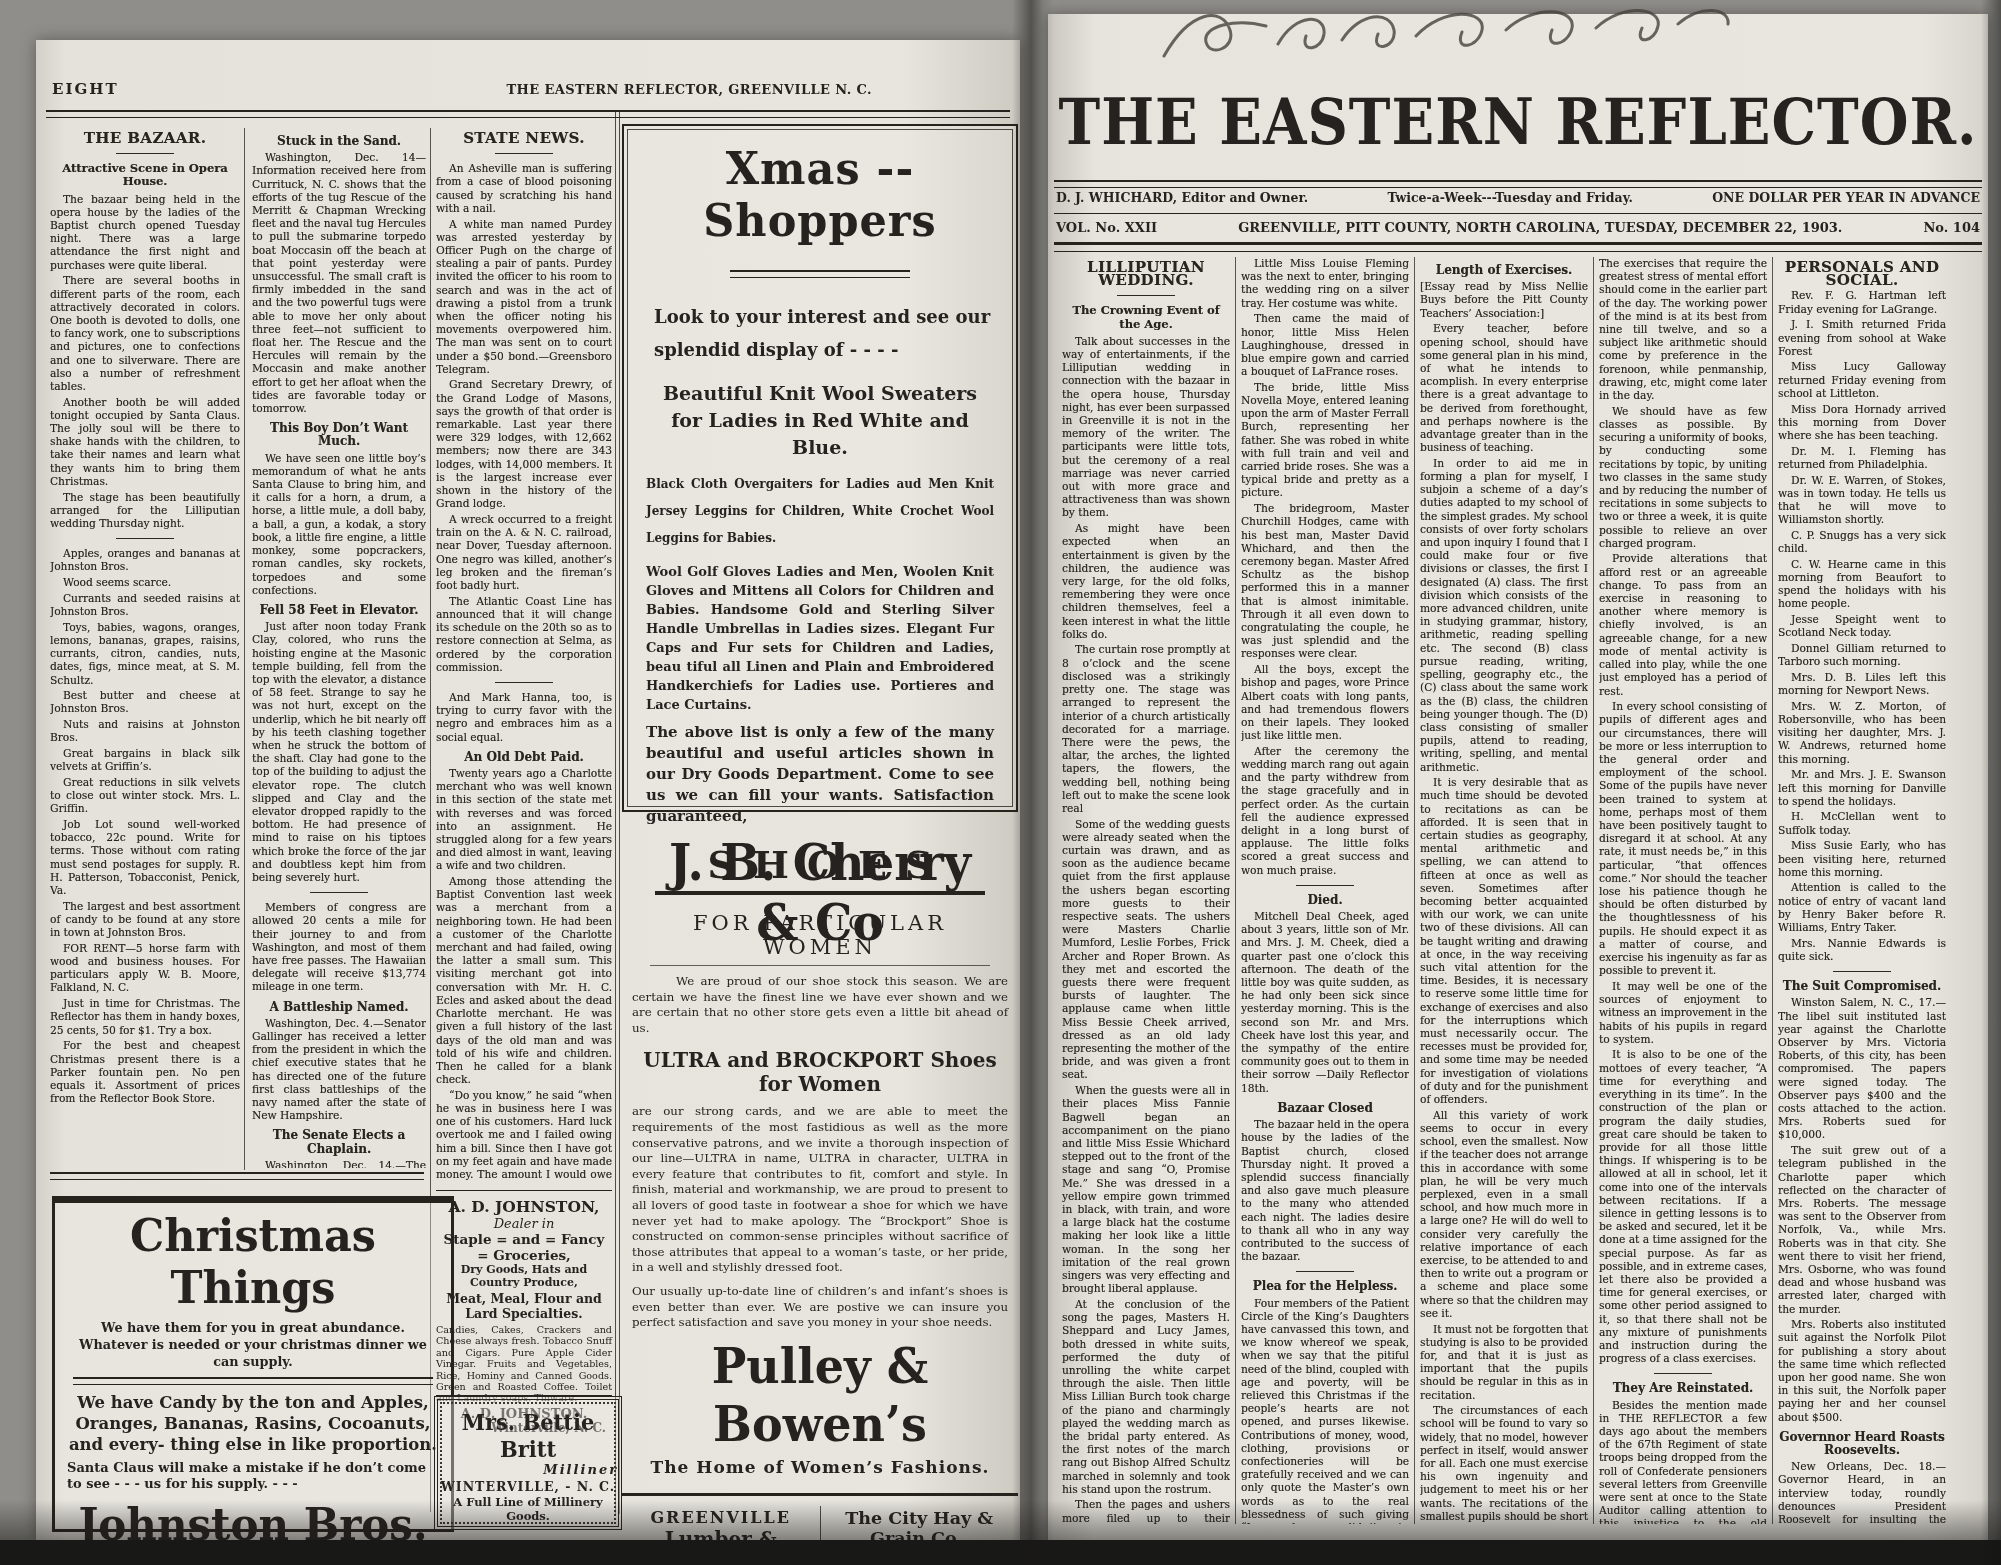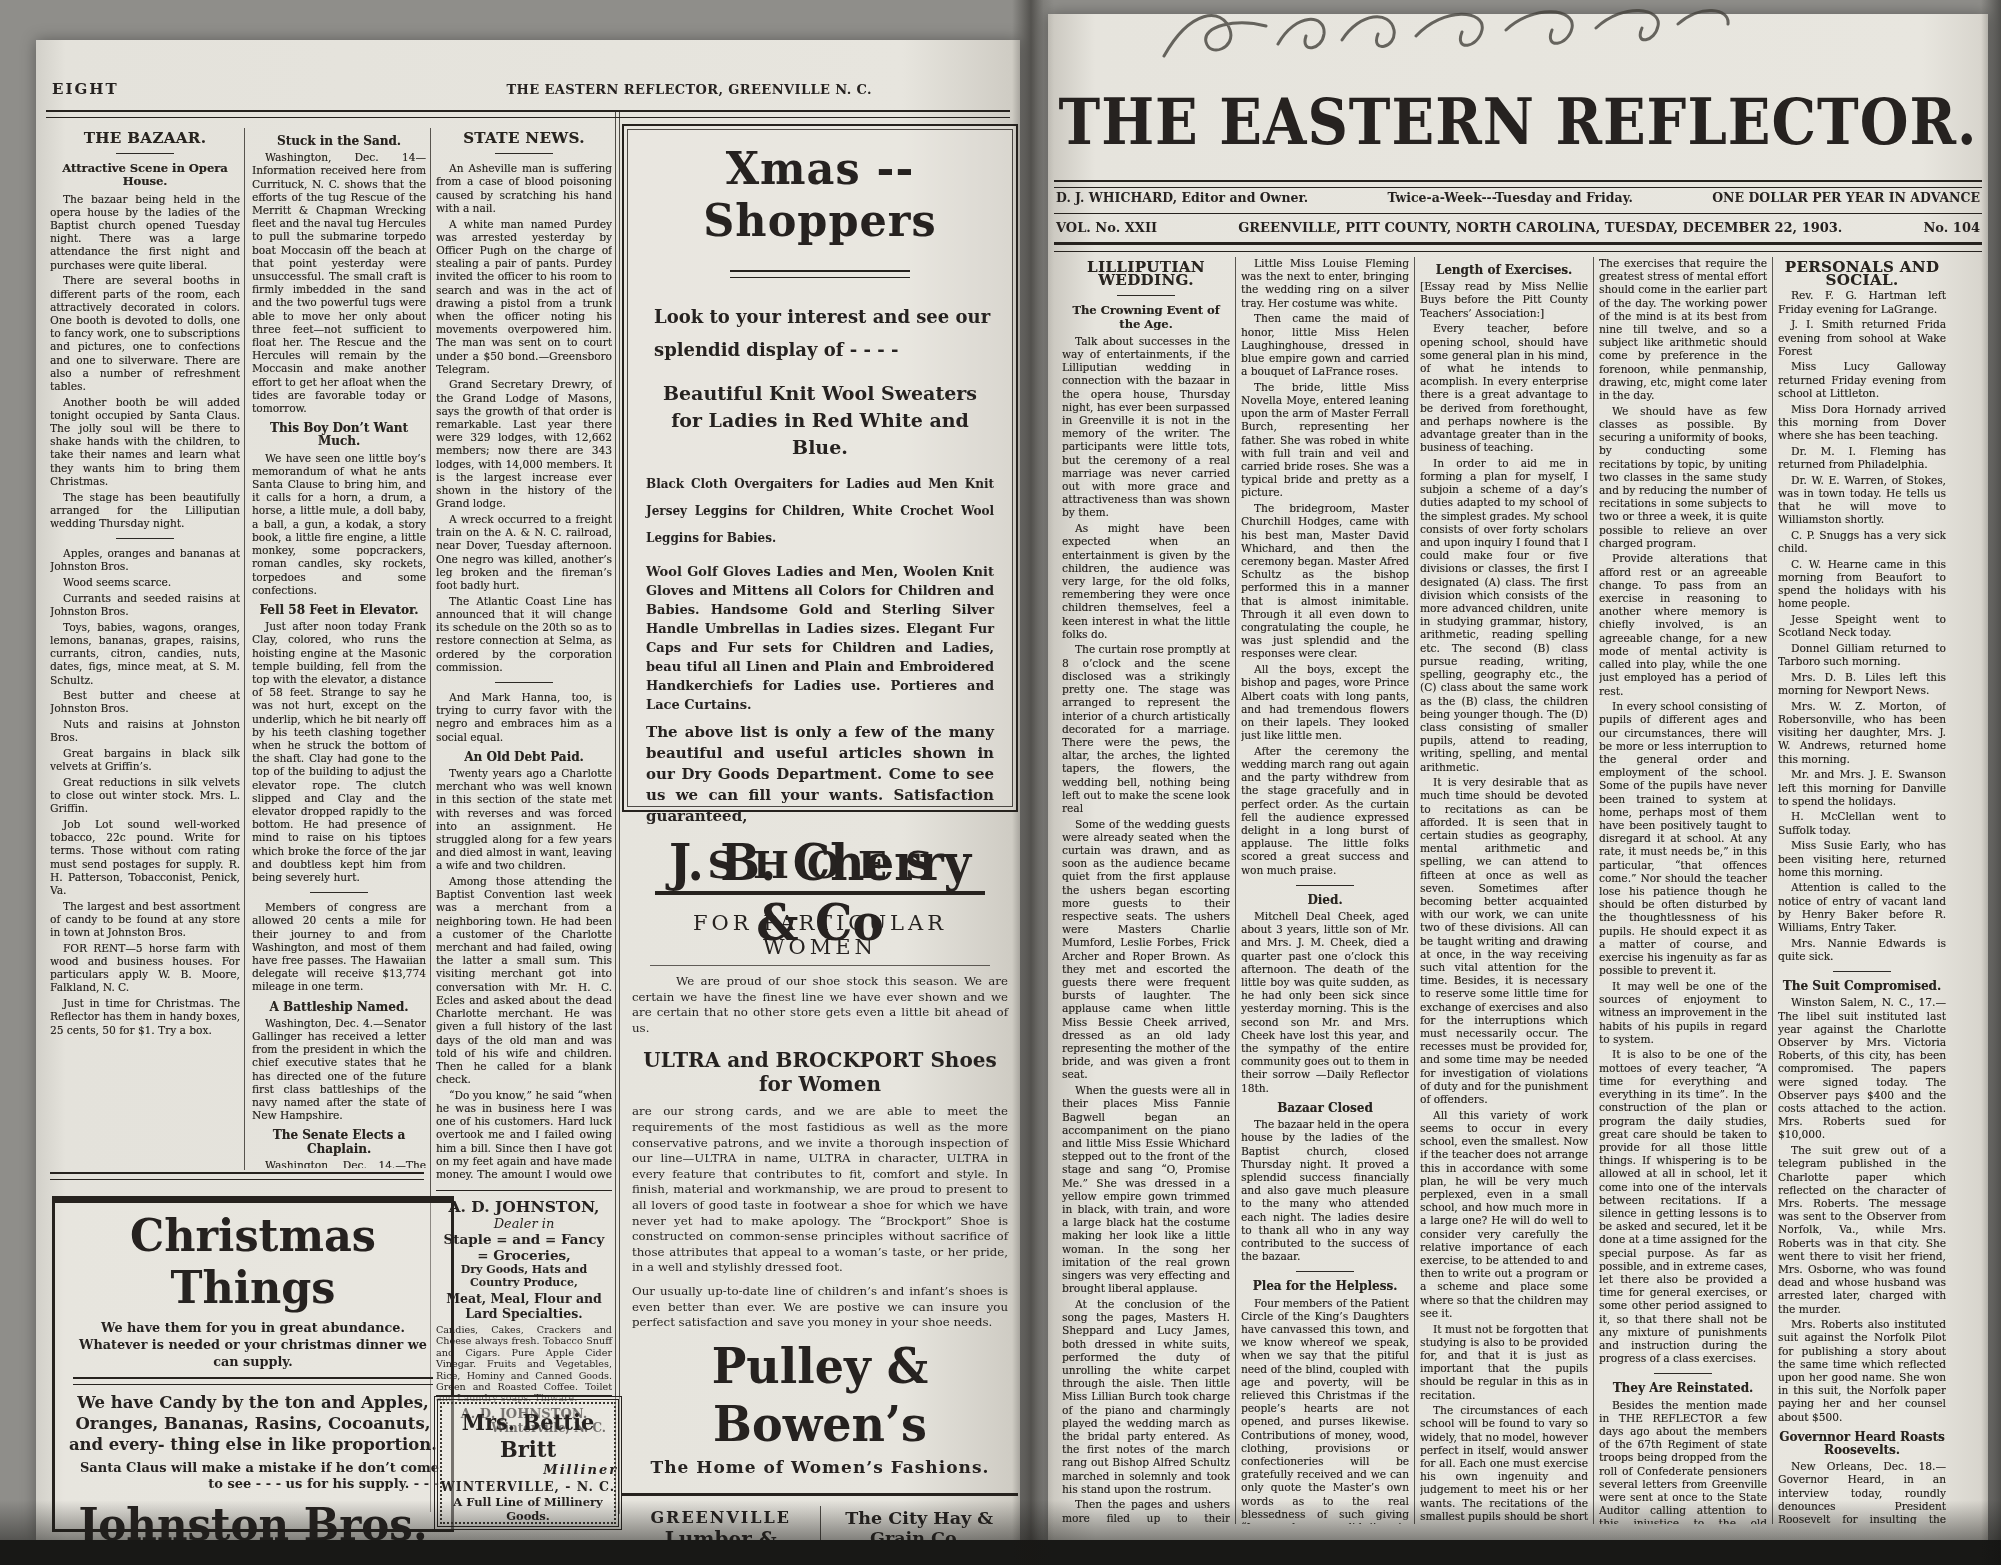--- a/index.html
+++ b/index.html
@@ -68,21 +68,21 @@
   .hay1{font-size:17.5px;font-weight:700;}
   .hay2{font-size:8.5px;letter-spacing:2px;margin:2px 0 4px;}
 
   
   .ad-christmas{position:absolute;left:16px;top:1156px;width:372px;height:312px;
      border:3px solid #26221e;border-top:7px solid #26221e;padding:8px 12px 6px;background:rgba(238,236,229,.35);}
   .xthings-title{font-size:43px;font-weight:700;text-align:center;transform:scaleY(1.05);}
   .xthings-l1{font-size:12.8px;font-weight:600;text-align:center;line-height:17px;margin-top:8px;}
   .xthings-rule{height:5px;border-top:2px solid #26221e;border-bottom:1px solid #26221e;margin:7px 6px;}
   .xthings-l2{font-size:16.5px;font-weight:700;text-align:center;line-height:21px;}
-  .xthings-l3{font-size:13px;font-weight:700;text-align:right;line-height:16px;margin-top:5px;}
+  .xthings-l3{font-size:13px;font-weight:700;text-align:left;line-height:16px;margin-top:5px;}
   .xthings-name{font-size:42px;font-weight:700;text-align:center;margin-top:8px;transform:scaleY(1.05);}
   .ad-adj{position:absolute;left:400px;top:1150px;width:176px;height:198px;text-align:center;
           border-top:1.5px solid #26221e;border-bottom:1.5px solid #26221e;padding-top:6px;}
   .adj1{font-size:15.5px;font-weight:700;}
   .adj2{font-size:13px;font-style:italic;}
   .adj3{font-size:13.5px;font-weight:700;line-height:16px;}
   .adj4{font-size:11px;font-weight:600;line-height:13px;}
   .adj5{font-size:12.5px;font-weight:700;line-height:15px;margin-top:2px;}
   .adjbody{font-size:9.6px;text-align:justify;line-height:11.4px;margin-top:3px;}
   .adj6{font-size:13px;font-weight:700;margin-top:2px;}
@@ -130,20 +130,21 @@
         <div class="b-p">Currants and seeded raisins at Johnston Bros.</div>
         <div class="b-p">Toys, babies, wagons, oranges, lemons, bananas, grapes, raisins, currants, citron, candies, nuts, dates, figs, mince meat, at S. M. Schultz.</div>
         <div class="b-p">Best butter and cheese at Johnston Bros.</div>
         <div class="b-p">Nuts and raisins at Johnston Bros.</div>
         <div class="b-p">Great bargains in black silk velvets at Griffin’s.</div>
         <div class="b-p">Great reductions in silk velvets to close out winter stock. Mrs. L. Griffin.</div>
         <div class="b-p">Job Lot sound well-worked tobacco, 22c pound. Write for terms. Those without com rating must send postages for supply. R. H. Patterson, Tobacconist, Penick, Va.</div>
         <div class="b-p">The largest and best assortment of candy to be found at any store in town at Johnston Bros.</div>
         <div class="b-p">FOR RENT—5 horse farm with wood and business houses. For particulars apply W. B. Moore, Falkland, N. C.</div>
         <div class="b-p">Just in time for Christmas. The Reflector has them in handy boxes, 25 cents, 50 for $1. Try a box.</div>
+        <div class="b-p">For the best and cheapest Christmas present there is a Parker fountain pen. No pen equals it. Assortment of prices from the Reflector Book Store.</div>
       </div>
     <div class="col" style="left:216px;top:88px;width:174px;height:1040px;">
         <div class="b-headline2">Stuck in the Sand.</div>
         <div class="b-p">Washington, Dec. 14—Information received here from Currituck, N. C. shows that the efforts of the tug Rescue of the Merritt &amp; Chapman Wrecking fleet and the naval tug Hercules to pull the submarine torpedo boat Moccasin off the beach at that point yesterday were unsuccessful. The small craft is firmly imbedded in the sand and the two powerful tugs were able to move her only about three feet—not sufficient to float her. The Rescue and the Hercules will remain by the Moccasin and make another effort to get her afloat when the tides are favorable today or tomorrow.</div>
         <div class="b-headline2">This Boy Don’t Want Much.</div>
         <div class="b-p">We have seen one little boy’s memorandum of what he ants Santa Clause to bring him, and it calls for a horn, a drum, a horse, a little mule, a doll baby, a ball, a gun, a kodak, a story book, a little fire engine, a little monkey, some popcrackers, roman candles, sky rockets, torpedoes and some confections.</div>
         <div class="b-headline2">Fell 58 Feet in Elevator.</div>
         <div class="b-p">Just after noon today Frank Clay, colored, who runs the hoisting engine at the Masonic temple building, fell from the top with the elevator, a distance of 58 feet. Strange to say he was not hurt, except on the underlip, which he bit nearly off by his teeth clashing together when he struck the bottom of the shaft. Clay had gone to the top of the building to adjust the elevator rope. The clutch slipped and Clay and the elevator dropped rapidly to the bottom. He had presence of mind to raise on his tiptoes which broke the force of the jar and doubtless kept him from being severely hurt.</div>
         <div class="b-divider"></div>
         <div class="b-p">Members of congress are allowed 20 cents a mile for their journey to and from Washington, and most of them have free passes. The Hawaiian delegate will receive $13,774 mileage in one term.</div>

